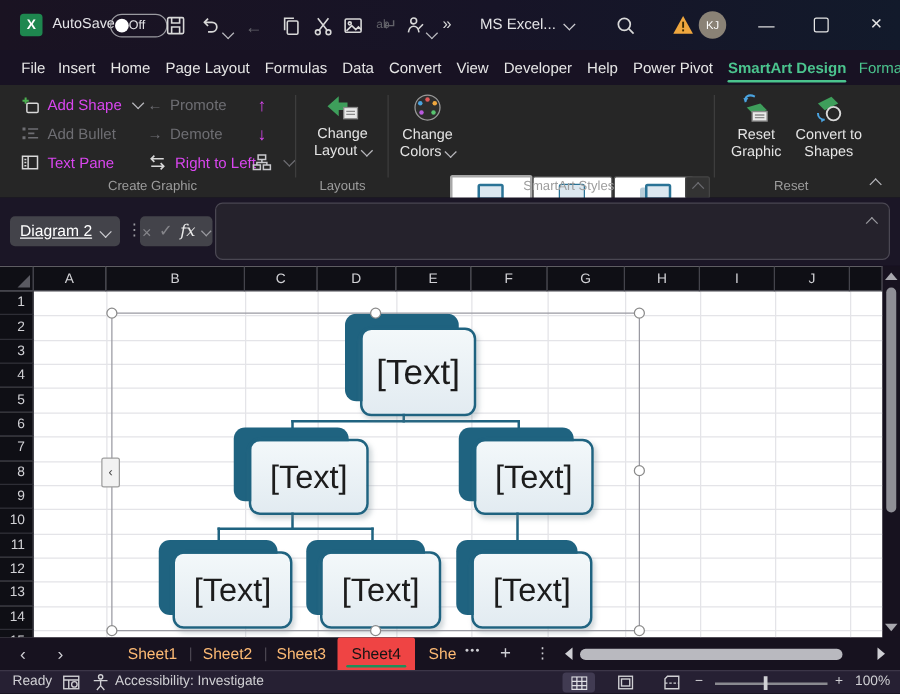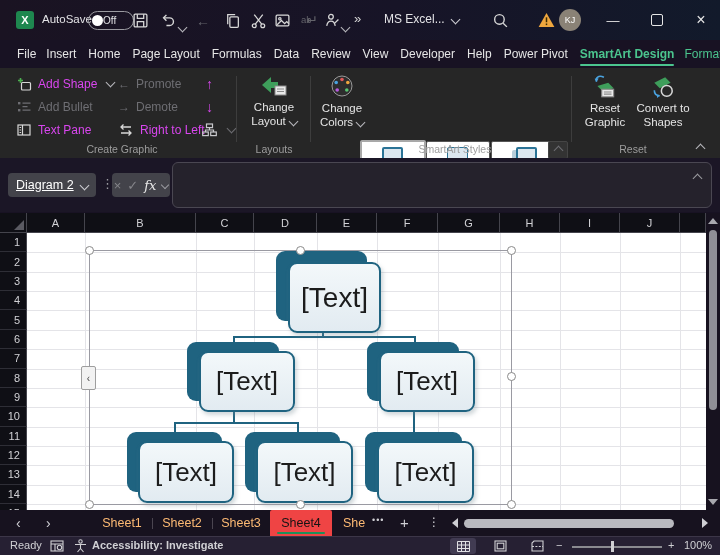--- a/index.html
+++ b/index.html
@@ -200,21 +200,21 @@
     <div class="menu-item">Insert</div>
     <div class="menu-sep"></div>
     <div class="menu-item">Home</div>
     <div class="menu-sep"></div>
     <div class="menu-item">Page Layout</div>
     <div class="menu-sep"></div>
     <div class="menu-item">Formulas</div>
     <div class="menu-sep"></div>
     <div class="menu-item">Data</div>
     <div class="menu-sep"></div>
-    <div class="menu-item">Review</div>
+    <div class="menu-item">Convert</div>
     <div class="menu-sep"></div>
     <div class="menu-item">View</div>
     <div class="menu-sep"></div>
     <div class="menu-item">Developer</div>
     <div class="menu-sep"></div>
     <div class="menu-item">Help</div>
     <div class="menu-sep"></div>
     <div class="menu-item">Power Pivot</div>
     <div class="menu-sep tall"></div>
     <div class="menu-item ctx active">SmartArt Design</div>
@@ -512,21 +512,21 @@
     <div class="sb-item" style="left:10px">Ready</div>
     <svg class="sb-item" style="left:50px;top:3px" width="14" height="12" viewBox="0 0 14 12" fill="none" stroke="#d0d0d4" stroke-width="1.1">
         <rect x="1" y="1" width="12" height="10"></rect>
         <path d="M1 4h12M5 4v7"></path>
         <circle cx="9.5" cy="7.5" r="2.2"></circle>
       </svg>
     <svg class="sb-item" style="left:74px;top:2px" width="13" height="14" viewBox="0 0 13 14" fill="none" stroke="#d0d0d4" stroke-width="1.1">
         <circle cx="6.5" cy="2.5" r="1.7"></circle>
         <path d="M1 5.5h11M6.5 5.5v4M6.5 9.5 3.5 13M6.5 9.5l3 3.5"></path>
       </svg>
-    <div class="sb-item" style="left:92px;font-weight:bold">Accessibility: Investigate</div>
+    <div class="sb-item" style="left:92px;font-weight:normal">Accessibility: Investigate</div>
     <div class="viewbtn active" style="left:450px">
       <svg width="13" height="11" viewBox="0 0 13 11" fill="none" stroke="#e0e0e4" stroke-width="1">
           <path d="M.5 .5h12v10H.5zM.5 4h12M.5 7.5h12M4.5 .5v10M8.5 .5v10"></path>
         </svg>
     </div>
     <div class="viewbtn" style="left:487px">
       <svg width="13" height="12" viewBox="0 0 13 12" fill="none" stroke="#d0d0d4" stroke-width="1.1">
           <rect x="1" y="1" width="11" height="10"></rect>
           <rect x="3.2" y="3.2" width="6.6" height="5.6"></rect>
         </svg>

